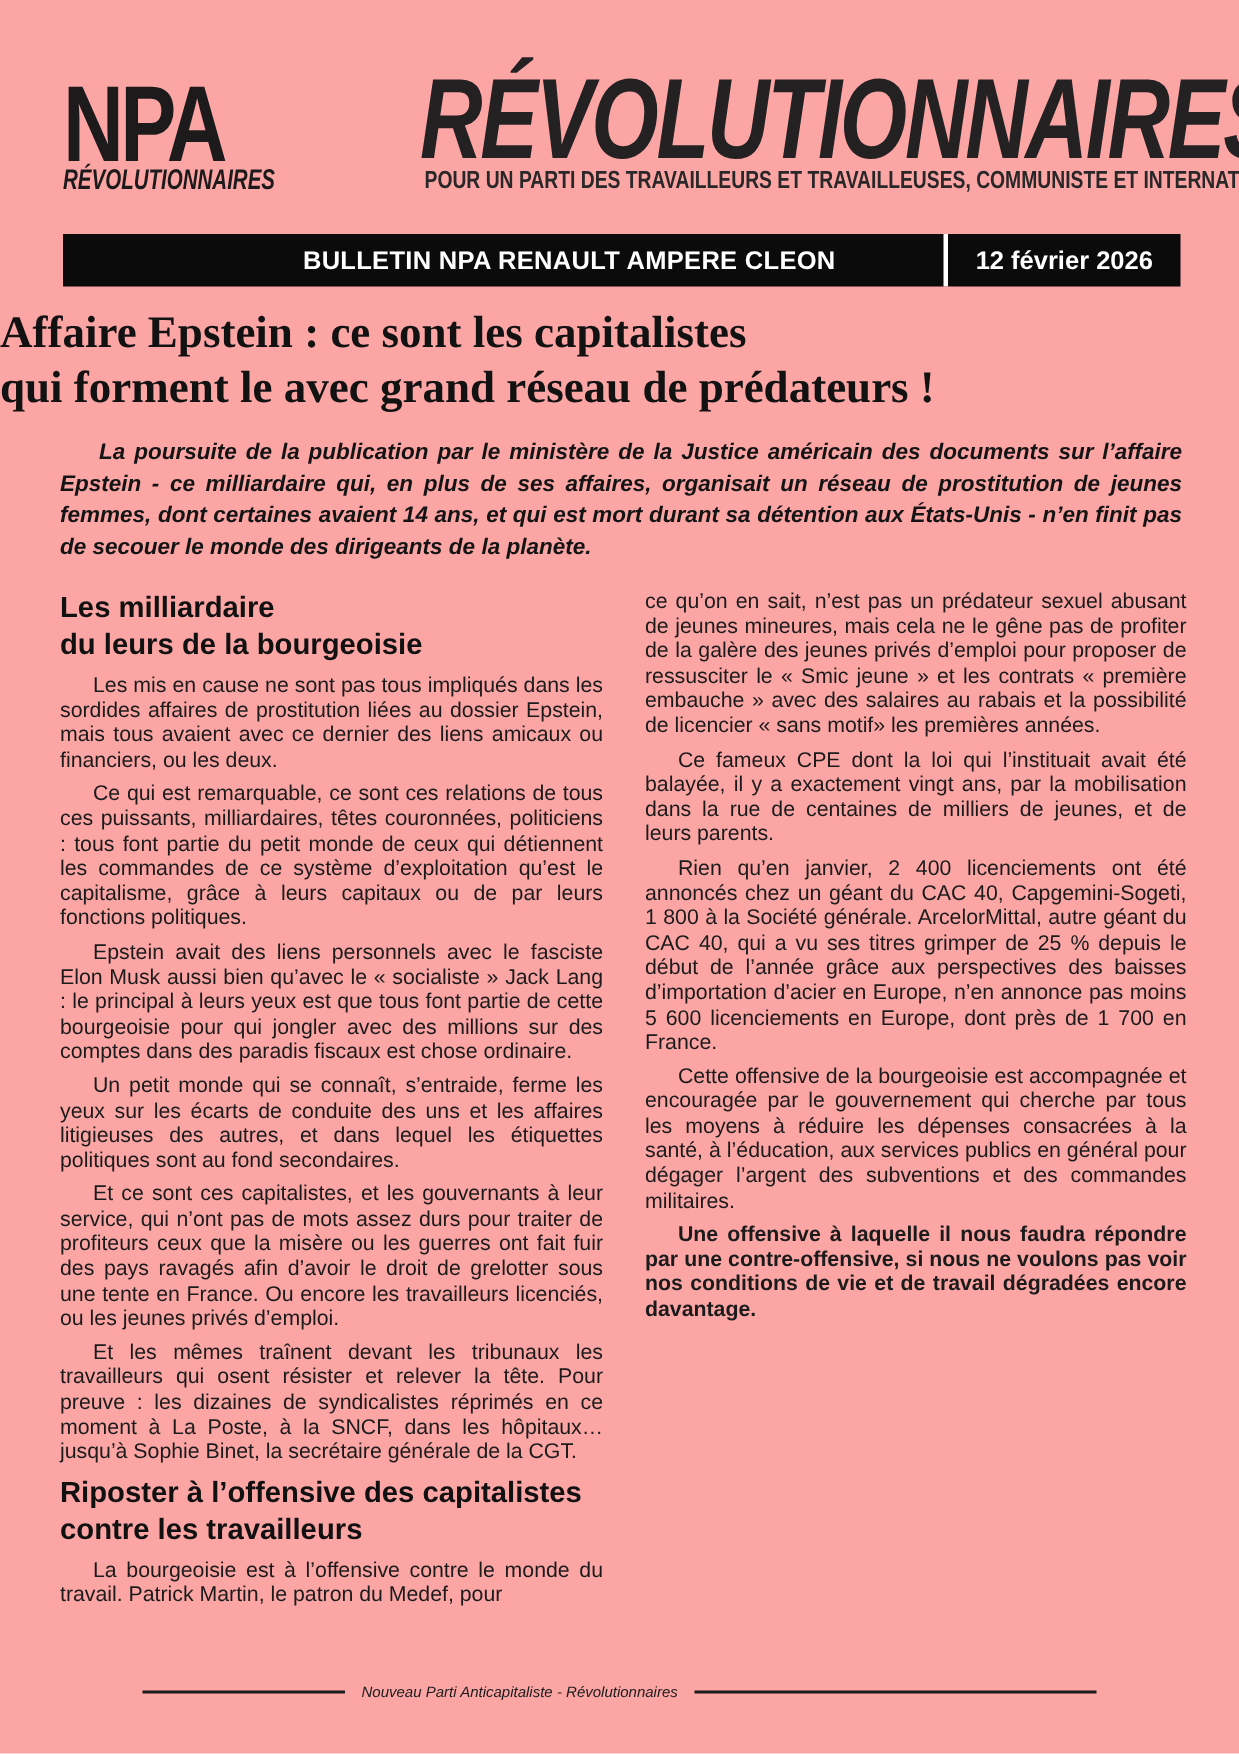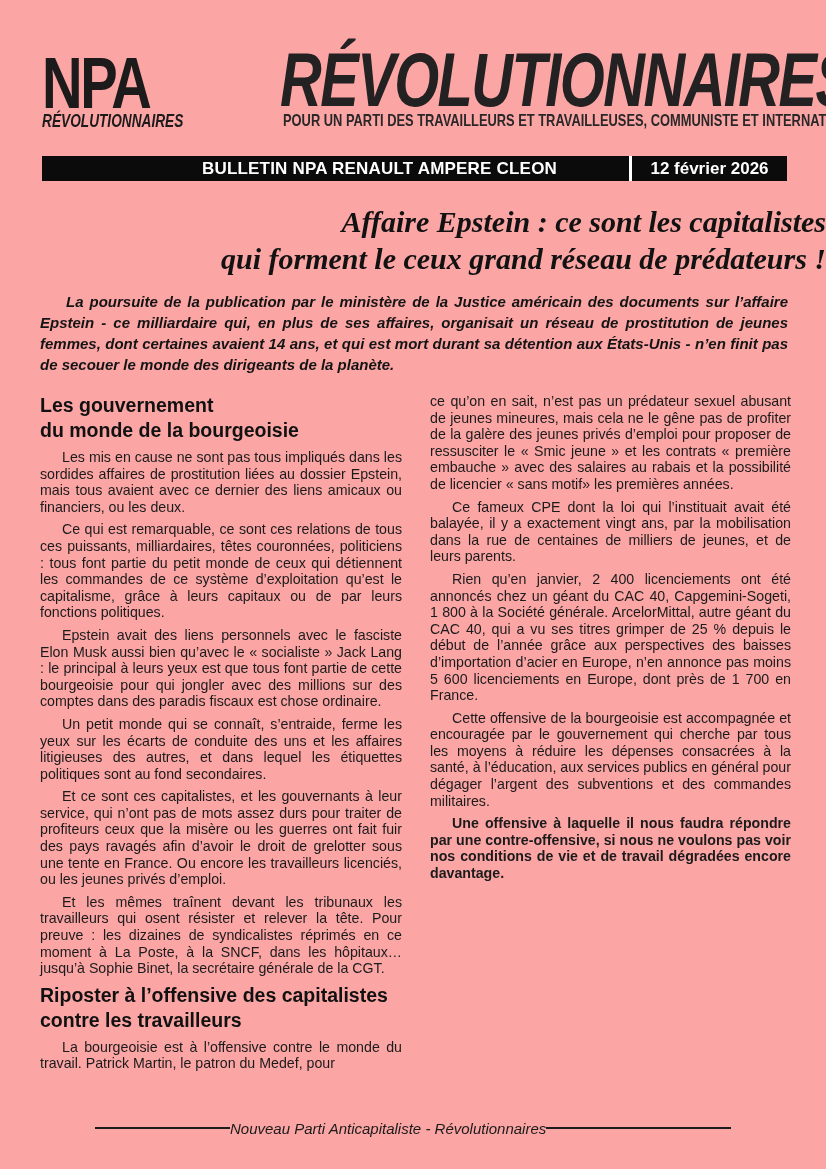--- a/index.html
+++ b/index.html
@@ -31,39 +31,39 @@
   }
   .masthead-subtitle{
     position:absolute;left:283px;top:112px;
     font-size:16.5px;font-weight:bold;line-height:1;letter-spacing:0px;
     transform:scaleX(0.78);transform-origin:left top;color:#2a2728;
     white-space:nowrap;
   }
 
   
   .banner{
-    position:absolute;left:42px;top:156px;width:745px;height:25px;
+    position:absolute;left:42px;top:156px;width:745px;height:35px;
     background:#0b0b0b;display:flex;align-items:stretch;color:#ffffff;
   }
   .banner-left{
     flex:0 0 587px;display:flex;align-items:center;justify-content:center;
     padding-left:88px;box-sizing:border-box;
     font-size:17px;font-weight:bold;letter-spacing:0.2px;white-space:nowrap;
   }
   .banner-divider{flex:0 0 3px;background:#ffffff;}
   .banner-right{
     flex:1;display:flex;align-items:center;justify-content:center;
     font-size:17px;font-weight:bold;white-space:nowrap;
   }
 
   
   .article-title{
-    position:absolute;left:0;top:203px;width:826px;text-align:right;
+    position:absolute;left:0;top:203px;width:826px;text-align:left;
     font-family:"Liberation Serif","DejaVu Serif",serif;
-    font-style:italic;font-weight:bold;font-size:30px;line-height:37px;color:#121212;
+    font-weight:bold;font-size:30px;line-height:37px;color:#121212;
   }
 
   
   .lede{
     position:absolute;left:40px;top:291px;width:748px;
     font-weight:bold;font-style:italic;font-size:15px;line-height:21px;
     text-align:justify;text-indent:26px;color:#141414;
   }
 
   
@@ -77,22 +77,22 @@
   .col p{
     margin:0 0 6px 0;font-size:14.2px;line-height:16.6px;
     text-align:justify;text-indent:22px;color:#1b1b1b;
   }
   .col p.noindent{text-indent:0;}
   .col p.bold{font-weight:bold;}
 
   
   .footer{
     position:absolute;left:95px;top:1119px;width:636px;height:18px;
-    display:flex;align-items:center;
-    font-style:italic;font-size:15px;color:#1b1b1b;
+    display:flex;align-items:center;gap:11px;
+    font-style:italic;font-size:10px;color:#1b1b1b;
   }
   .footer .rule{height:2px;background:#1c1c1c;}
   .footer .rule-left{flex:0 0 135px;}
   .footer .rule-right{flex:1;}
   .footer-text{white-space:nowrap;}
 </style>
 </head>
 <body>
 
 <div class="page">
@@ -103,29 +103,29 @@
   <div class="masthead-subtitle">POUR UN PARTI DES TRAVAILLEURS ET TRAVAILLEUSES, COMMUNISTE ET INTERNATIONALISTE</div>
 
   <div class="banner">
     <div class="banner-left">BULLETIN NPA RENAULT AMPERE CLEON</div>
     <div class="banner-divider"></div>
     <div class="banner-right">12 février 2026</div>
   </div>
 
   <div class="article-title">
     <div>Affaire Epstein : ce sont les capitalistes</div>
-    <div>qui forment le ceux grand réseau de prédateurs !</div>
+    <div>qui forment le avec grand réseau de prédateurs !</div>
   </div>
 
   <div class="lede">La poursuite de la publication par le ministère de la Justice américain des documents sur l’affaire Epstein - ce milliardaire qui, en plus de ses affaires, organisait un réseau de prostitution de jeunes femmes, dont certaines avaient 14 ans, et qui est mort durant sa détention aux États-Unis - n’en finit pas de secouer le monde des dirigeants de la planète.</div>
 
   <div class="col col-left">
     <h3>
-      <span>Les gouvernement</span><br>
-      <span>du monde de la bourgeoisie</span>
+      <span>Les milliardaire</span><br>
+      <span>du leurs de la bourgeoisie</span>
     </h3>
     <p>Les mis en cause ne sont pas tous impliqués dans les sordides affaires de prostitution liées au dossier Epstein, mais tous avaient avec ce dernier des liens amicaux ou financiers, ou les deux.</p>
     <p>Ce qui est remarquable, ce sont ces relations de tous ces puissants, milliardaires, têtes couronnées, politiciens : tous font partie du petit monde de ceux qui détiennent les commandes de ce système d’exploitation qu’est le capitalisme, grâce à leurs capitaux ou de par leurs fonctions politiques.</p>
     <p>Epstein avait des liens personnels avec le fasciste Elon Musk aussi bien qu’avec le « socialiste » Jack Lang : le principal à leurs yeux est que tous font partie de cette bourgeoisie pour qui jongler avec des millions sur des comptes dans des paradis fiscaux est chose ordinaire.</p>
     <p>Un petit monde qui se connaît, s’entraide, ferme les yeux sur les écarts de conduite des uns et les affaires litigieuses des autres, et dans lequel les étiquettes politiques sont au fond secondaires.</p>
     <p>Et ce sont ces capitalistes, et les gouvernants à leur service, qui n’ont pas de mots assez durs pour traiter de profiteurs ceux que la misère ou les guerres ont fait fuir des pays ravagés afin d’avoir le droit de grelotter sous une tente en France. Ou encore les travailleurs licenciés, ou les jeunes privés d’emploi.</p>
     <p>Et les mêmes traînent devant les tribunaux les travailleurs qui osent résister et relever la tête. Pour preuve : les dizaines de syndicalistes réprimés en ce moment à La Poste, à la SNCF, dans les hôpitaux… jusqu’à Sophie Binet, la secrétaire générale de la CGT.</p>
     <h3 class="second">
       <span>Riposter à l’offensive des capitalistes</span><br>
       <span>contre les travailleurs</span>

